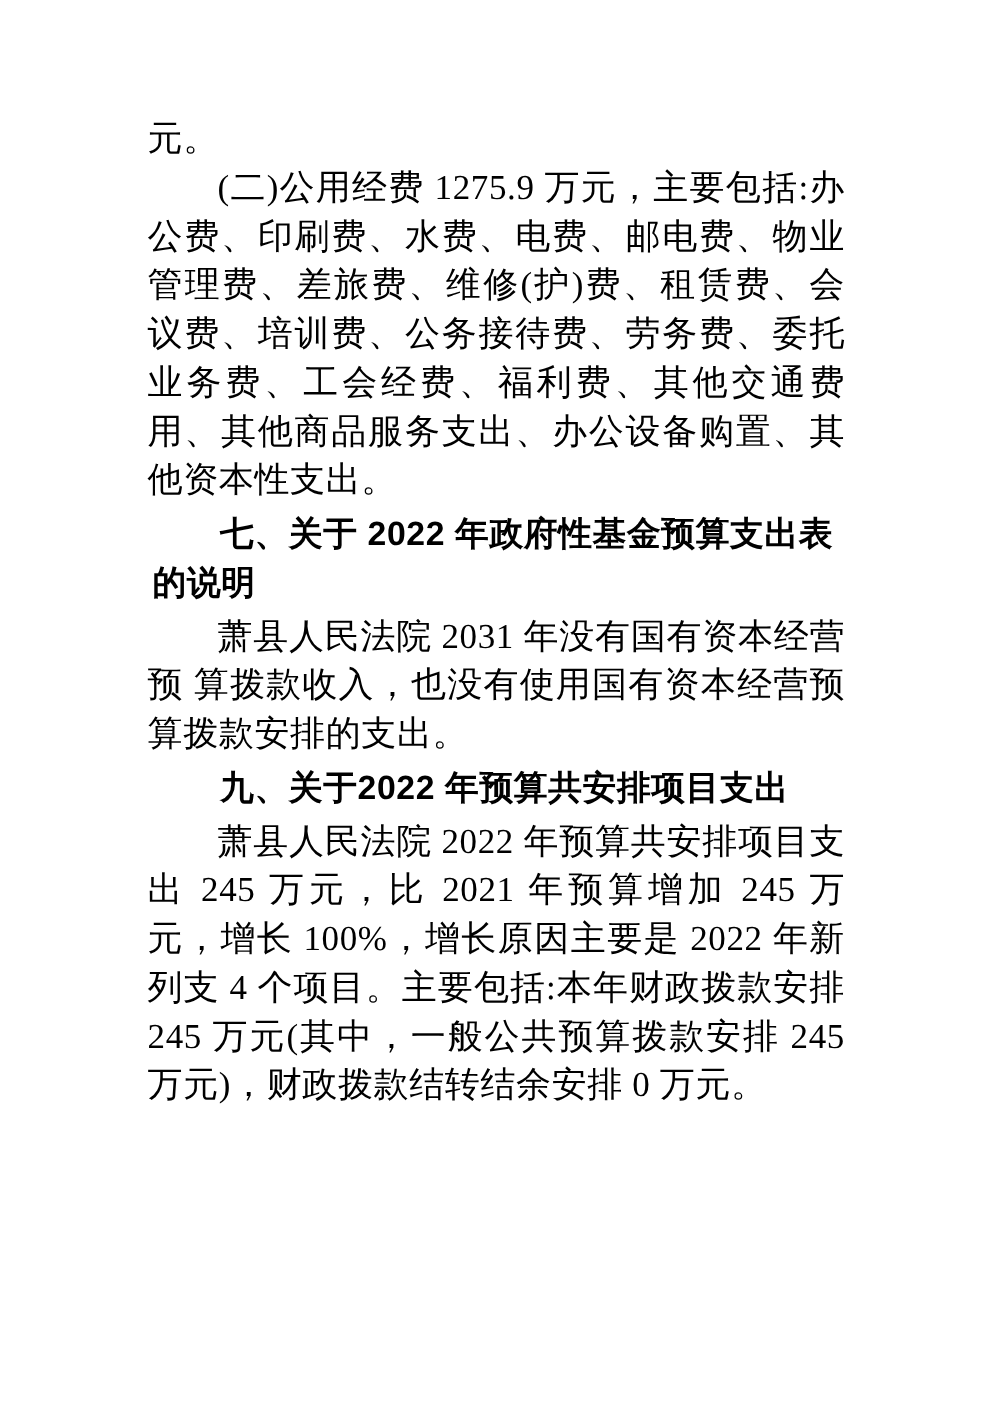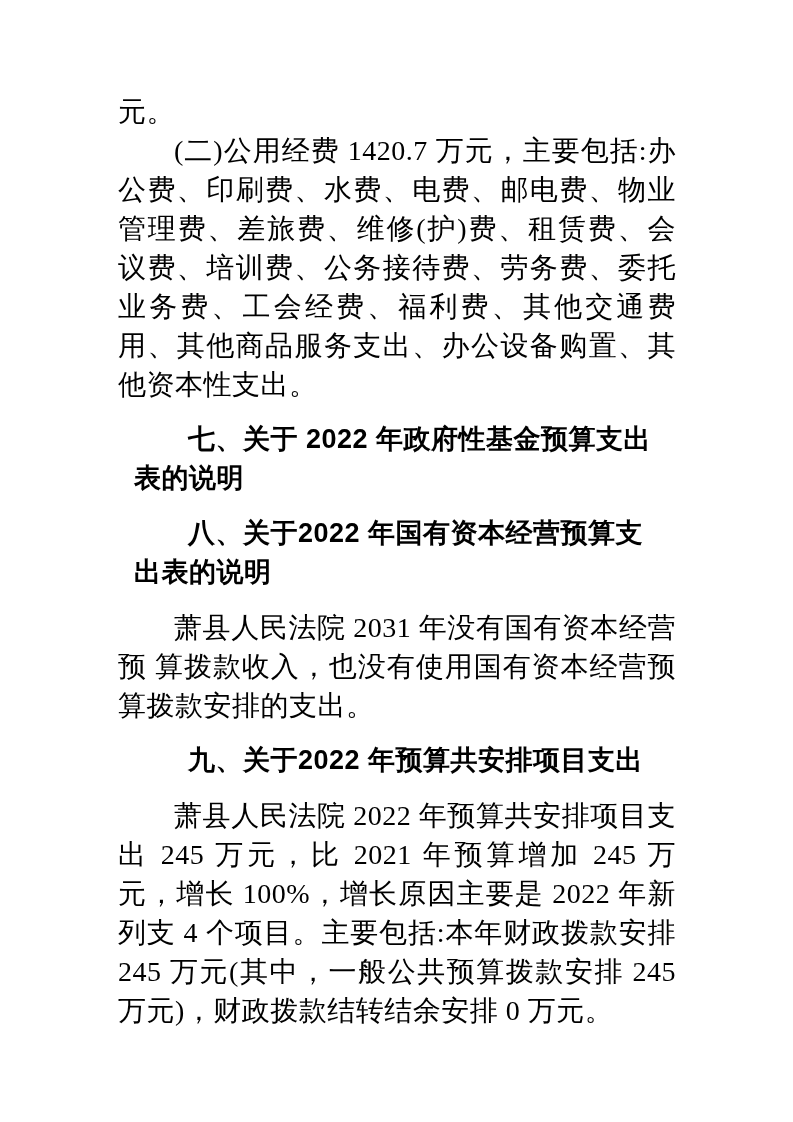--- a/index.html
+++ b/index.html
@@ -24,36 +24,35 @@
   .doc-body p {
     margin: 0;
     text-align: justify;
     text-justify: inter-ideograph;
     letter-spacing: 0.5px;
   }
   .doc-body p.indent {
     text-indent: 2em;
   }
   .doc-body h3 {
-    margin: 16px;
+    margin: 4px;
     font-family: "Liberation Sans", "DejaVu Sans", sans-serif;
     font-weight: bold;
     font-size: 27px;
     line-height: 39px;
     text-indent: 2em;
     text-align: left;
     letter-spacing: 0.5px;
   }
 </style>
 </head>
 <body>
 
 <div class="page">
   <div class="doc-body" id="doc-body">
       <p>元。</p>
-      <p class="indent">(二)公用经费 1420.7 万元，主要包括:办公费、印刷费、水费、电费、邮电费、物业管理费、差旅费、维修(护)费、租赁费、会议费、培训费、公务接待费、劳务费、委托业务费、工会经费、福利费、其他交通费用、其他商品服务支出、办公设备购置、其他资本性支出。</p>
+      <p class="indent">(二)公用经费 1275.9 万元，主要包括:办公费、印刷费、水费、电费、邮电费、物业管理费、差旅费、维修(护)费、租赁费、会议费、培训费、公务接待费、劳务费、委托业务费、工会经费、福利费、其他交通费用、其他商品服务支出、办公设备购置、其他资本性支出。</p>
       <h3>七、关于 2022 年政府性基金预算支出表的说明</h3>
-      <h3>八、关于2022 年国有资本经营预算支出表的说明</h3>
       <p class="indent">萧县人民法院 2031 年没有国有资本经营预 算拨款收入，也没有使用国有资本经营预算拨款安排的支出。</p>
       <h3>九、关于2022 年预算共安排项目支出</h3>
       <p class="indent">萧县人民法院 2022 年预算共安排项目支出 245 万元，比 2021 年预算增加 245 万元，增长 100%，增长原因主要是 2022 年新列支 4 个项目。主要包括:本年财政拨款安排 245 万元(其中，一般公共预算拨款安排 245 万元)，财政拨款结转结余安排 0 万元。</p>
     </div>
 </div>
 
 </body></html>

